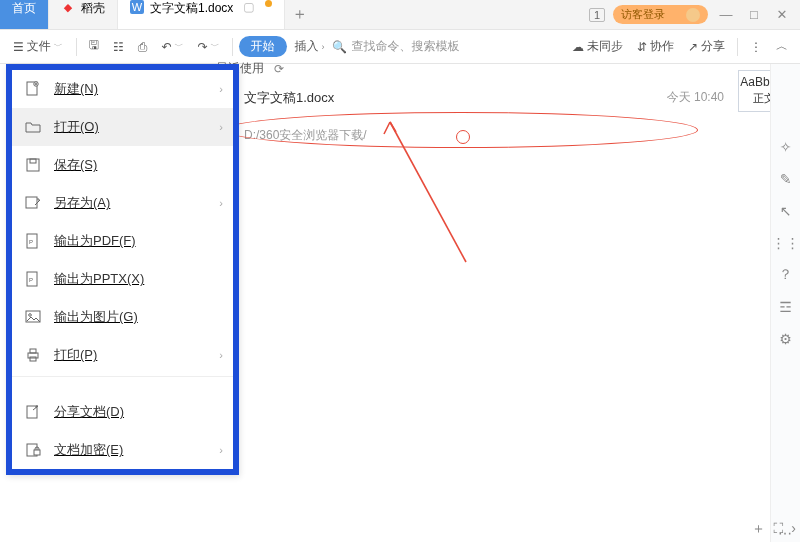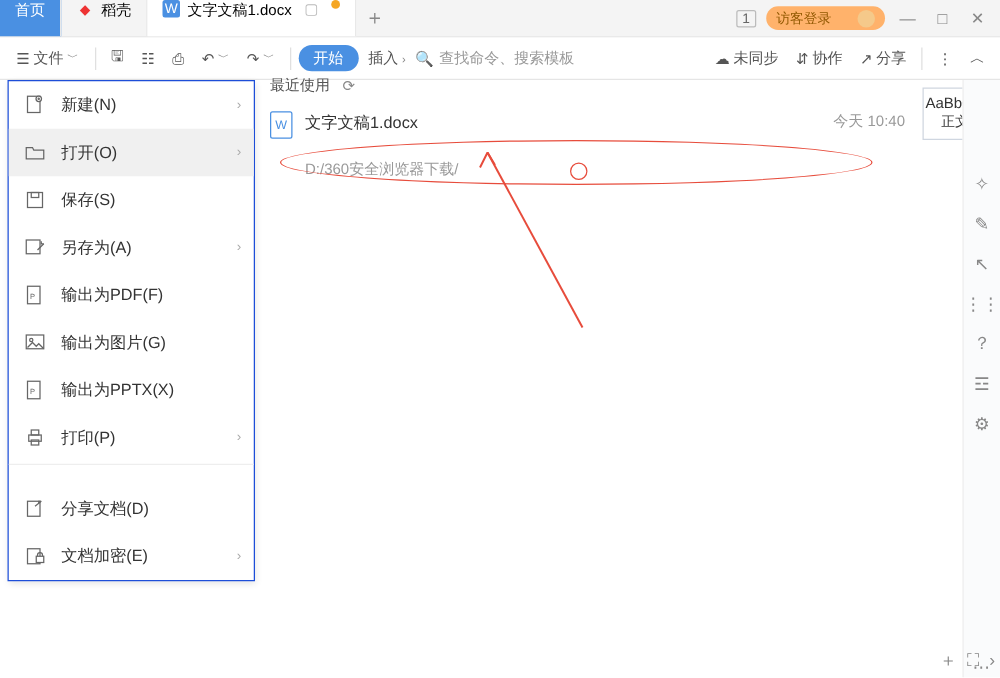--- a/index.html
+++ b/index.html
@@ -30,21 +30,21 @@
   .search-area { color:#999; display:flex; align-items:center; gap:4px;}
   .tool-spacer { flex:1; }
   .chevron { color:#888; }
 
   
   .style-chip { position:absolute; right:10px; top:70px; width:52px; height:42px; border:1px solid #cfd6e0; background:#fff; font-size:11px; text-align:center; padding-top:4px; line-height:1.3;}
   .style-chip .aa { font-size:12px; color:#333;}
   .style-chip .zw { color:#333;}
 
   
-  .file-menu { position:absolute; left:6px; top:64px; width:198px; background:#fff; border:1px solid #1d4ed8; box-shadow:1px 2px 6px rgba(0,0,0,.12); z-index:10;}
+  .file-menu { position:absolute; left:6px; top:64px; width:233px; background:#fff; border:6px solid #1d4ed8; box-shadow:1px 2px 6px rgba(0,0,0,.12); z-index:10;text-decoration:underline;}
   .file-menu .item { display:flex; align-items:center; padding:10px 12px; font-size:13px; color:#333; gap:12px; cursor:pointer; position:relative;}
   .file-menu .item.sep-after { border-bottom:1px solid #eee; margin-bottom:16px; padding-bottom:12px;}
   .file-menu .item.selected { background:#f0f0f0;}
   .file-menu .item .sub { position:absolute; right:10px; color:#aaa; font-size:11px;}
   .fm-icon { width:18px; height:18px; display:inline-flex; align-items:center; justify-content:center; color:#666;}
 
   
   .recent { position:absolute; left:210px; top:54px; right:70px; }
   .recent-head { font-size:12px; color:#555; display:flex; align-items:center; gap:10px; padding:6px 6px 10px;}
   .recent-row { display:flex; align-items:flex-start; gap:10px; padding:2px 6px;}
@@ -211,35 +211,35 @@
         <svg width="18" height="18">
           <rect x="3" y="2" width="10" height="14" fill="none" stroke="#666"></rect>
           <text x="5" y="12" font-size="6" fill="#666">P</text>
         </svg>
       </span>
     <span>输出为PDF(F)</span>
   </div>
   <div class="item">
     <span class="fm-icon">
         <svg width="18" height="18">
+          <rect x="3" y="2" width="10" height="14" fill="none" stroke="#666"></rect>
+          <text x="5" y="12" font-size="6" fill="#666">P</text>
+        </svg>
+      </span>
+    <span>输出为PPTX(X)</span>
+  </div>
+  <div class="item">
+    <span class="fm-icon">
+        <svg width="18" height="18">
           <rect x="2" y="3" width="14" height="11" fill="none" stroke="#666"></rect>
           <circle cx="6" cy="7" r="1.3" fill="none" stroke="#666"></circle>
           <path d="M3 13l4-4 3 3 2-2 4 4" fill="none" stroke="#666"></path>
         </svg>
       </span>
     <span>输出为图片(G)</span>
-  </div>
-  <div class="item">
-    <span class="fm-icon">
-        <svg width="18" height="18">
-          <rect x="3" y="2" width="10" height="14" fill="none" stroke="#666"></rect>
-          <text x="5" y="12" font-size="6" fill="#666">P</text>
-        </svg>
-      </span>
-    <span>输出为PPTX(X)</span>
   </div>
   <div class="item sep-after">
     <span class="fm-icon">
         <svg width="18" height="18">
           <rect x="4" y="7" width="10" height="5" fill="none" stroke="#666"></rect>
           <rect x="6" y="3" width="6" height="4" fill="none" stroke="#666"></rect>
           <rect x="6" y="11" width="6" height="4" fill="none" stroke="#666"></rect>
         </svg>
       </span>
     <span>打印(P)</span>

